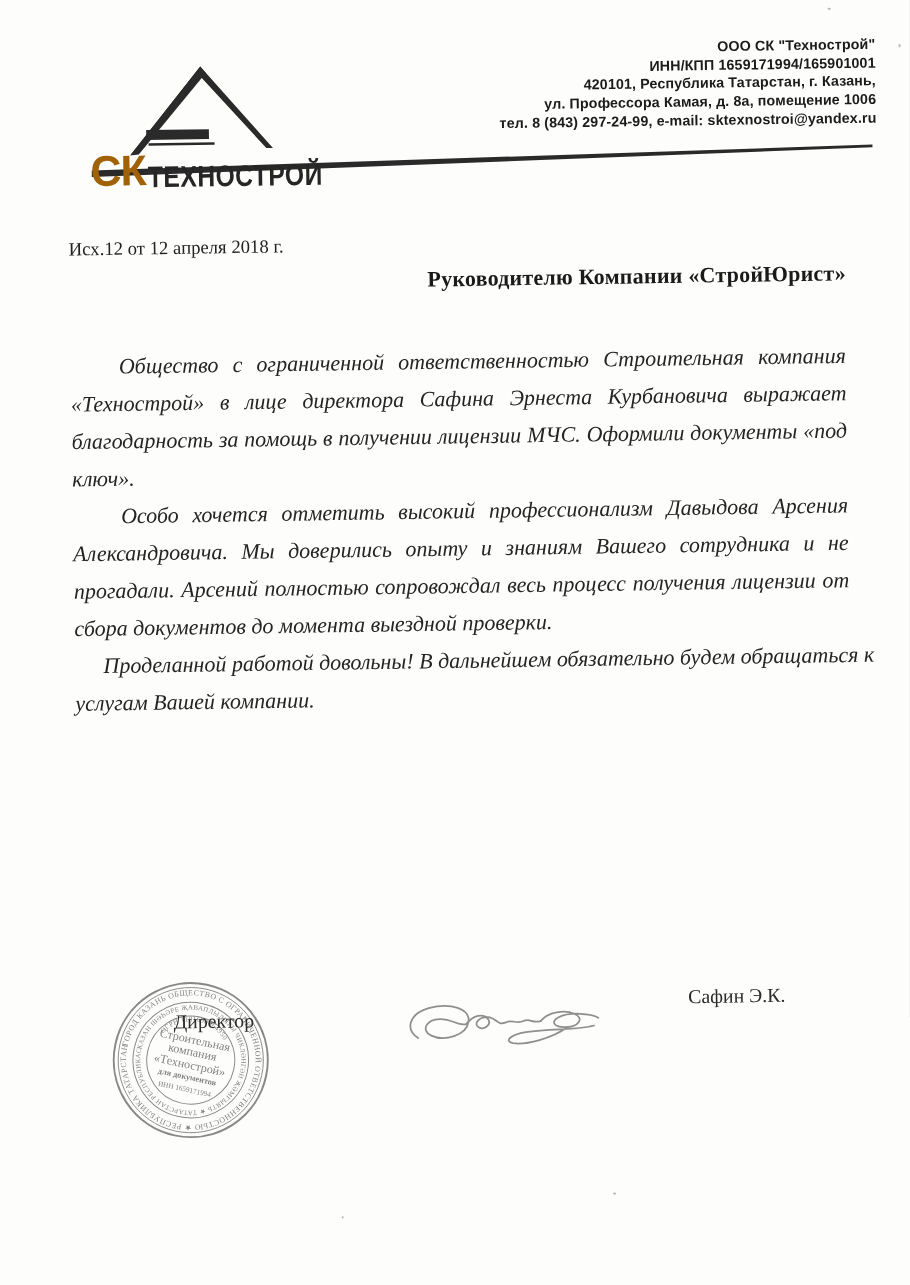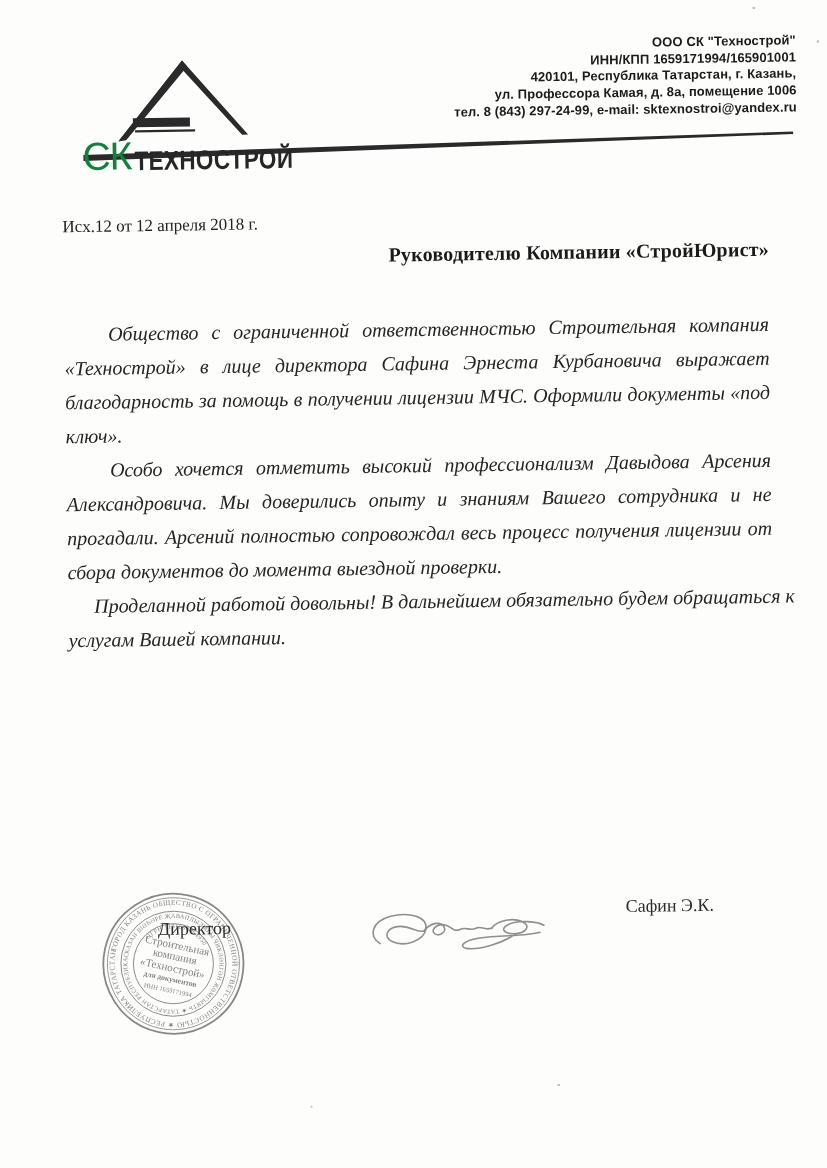--- a/index.html
+++ b/index.html
@@ -14,21 +14,21 @@
   .contact{
     position:absolute;top:38px;right:28px;text-align:right;
     font-family:"Liberation Sans","DejaVu Sans",sans-serif;
     font-weight:bold;font-size:13px;line-height:16.7px;color:#1b1b1b;
     letter-spacing:.1px;
   }
   .logo-svg{position:absolute;left:0;top:0;}
   .logo-sk{
     position:absolute;left:84px;top:132px;
     font-family:"Liberation Sans","DejaVu Sans",sans-serif;
-    font-weight:normal;font-size:39px;line-height:1;color:#15803d;letter-spacing:-1px;
+    font-weight:bold;font-size:39px;line-height:1;color:#a16207;letter-spacing:-1px;
   }
   .logo-name{
     position:absolute;left:136px;top:144px;
     font-family:"Liberation Sans","DejaVu Sans",sans-serif;
     font-weight:bold;font-size:27px;line-height:1;color:#262626;
     transform:scaleX(.83);transform-origin:left bottom;letter-spacing:.5px;
   }
 
   
   .refline{position:absolute;left:63px;top:212px;font-size:17px;color:#222;}

